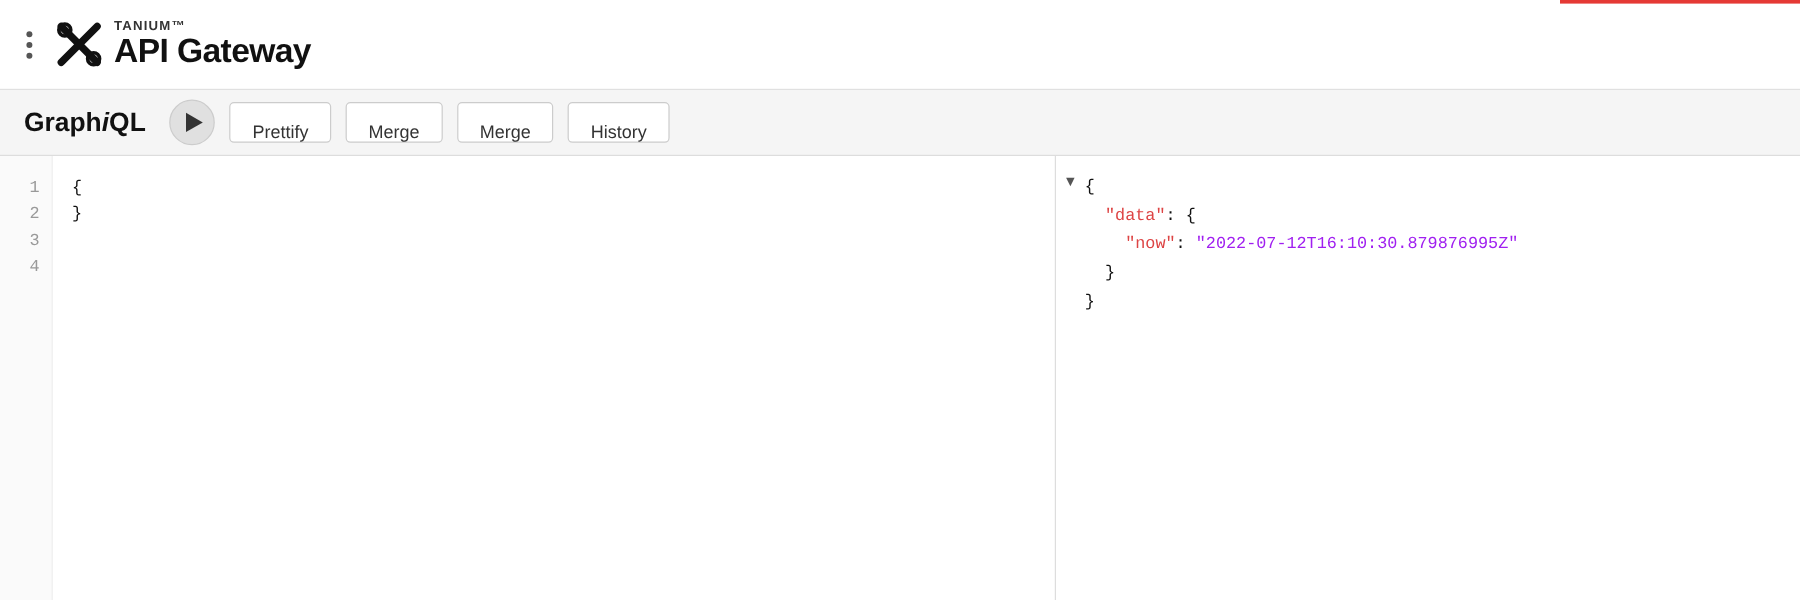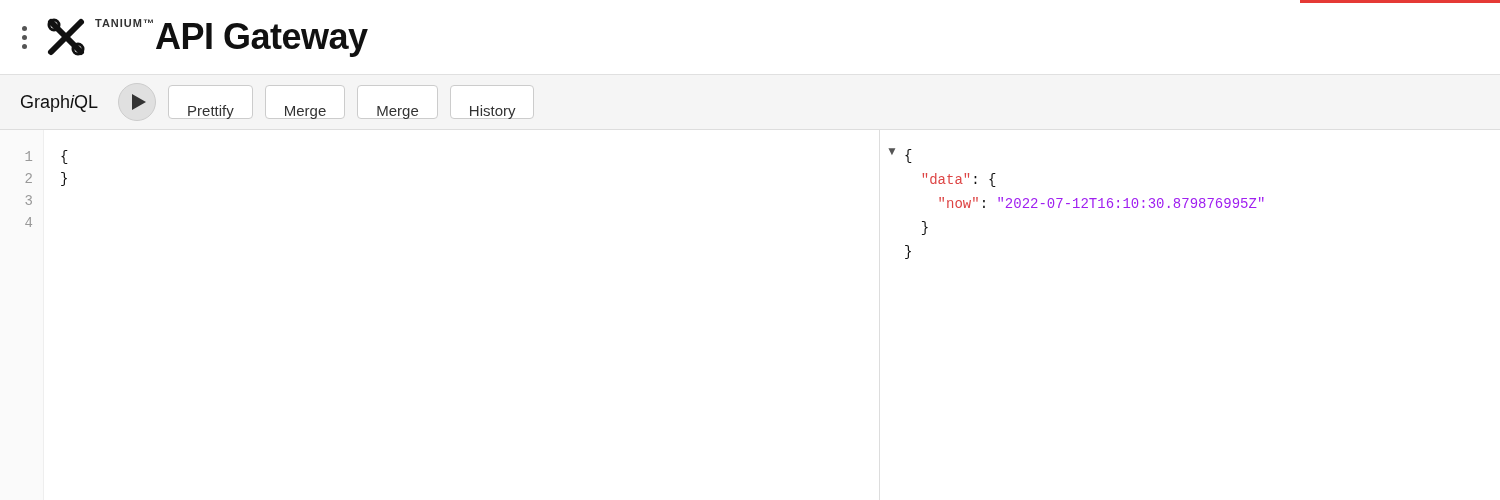--- a/index.html
+++ b/index.html
@@ -45,33 +45,33 @@
       gap: 8px;
     }
 
     .logo-icon {
       width: 42px;
       height: 42px;
     }
 
     .logo-text-area {
       display: flex;
-      flex-direction: row;
+      flex-direction: column;
       line-height: 1.1;
     }
 
     .tanium-label {
       font-size: 11px;
       font-weight: 600;
       color: #333;
       letter-spacing: 1px;
     }
 
     .app-title {
-      font-size: 36px;
+      font-size: 28px;
       font-weight: 700;
       color: #111;
       letter-spacing: -0.5px;
     }
 
     
     .progress-bar {
       position: absolute;
       top: 0;
       right: 0;
@@ -85,22 +85,22 @@
       display: flex;
       align-items: center;
       height: 55px;
       background: #f5f5f5;
       border-bottom: 1px solid #ddd;
       padding: 0 20px;
       gap: 12px;
     }
 
     .graphiql-label {
-      font-size: 18px;
-      font-weight: 400;
+      font-size: 22px;
+      font-weight: 700;
       color: #111;
       margin-right: 8px;
     }
 
     .graphiql-label span {
       font-style: italic;
       color: #111;
     }
 
     .run-btn {

